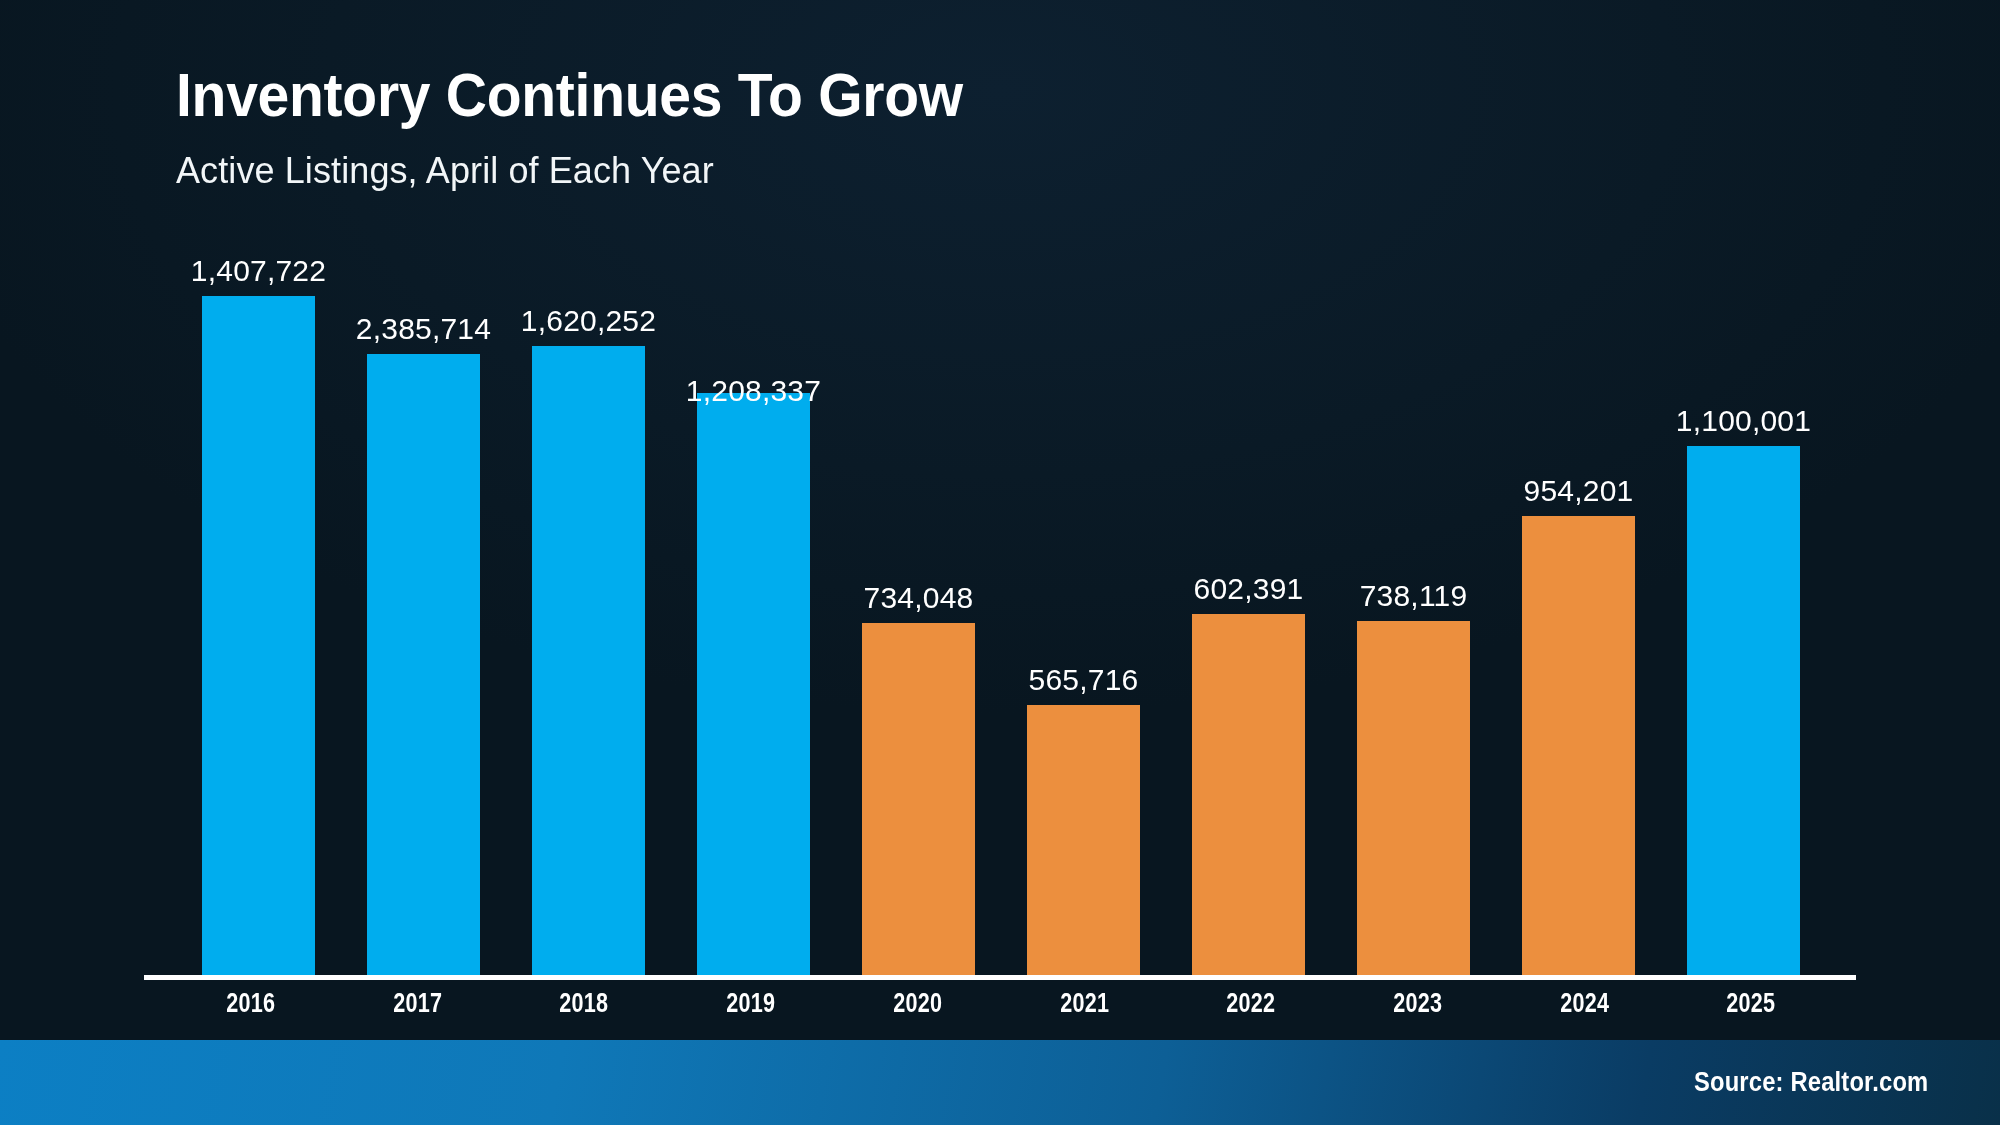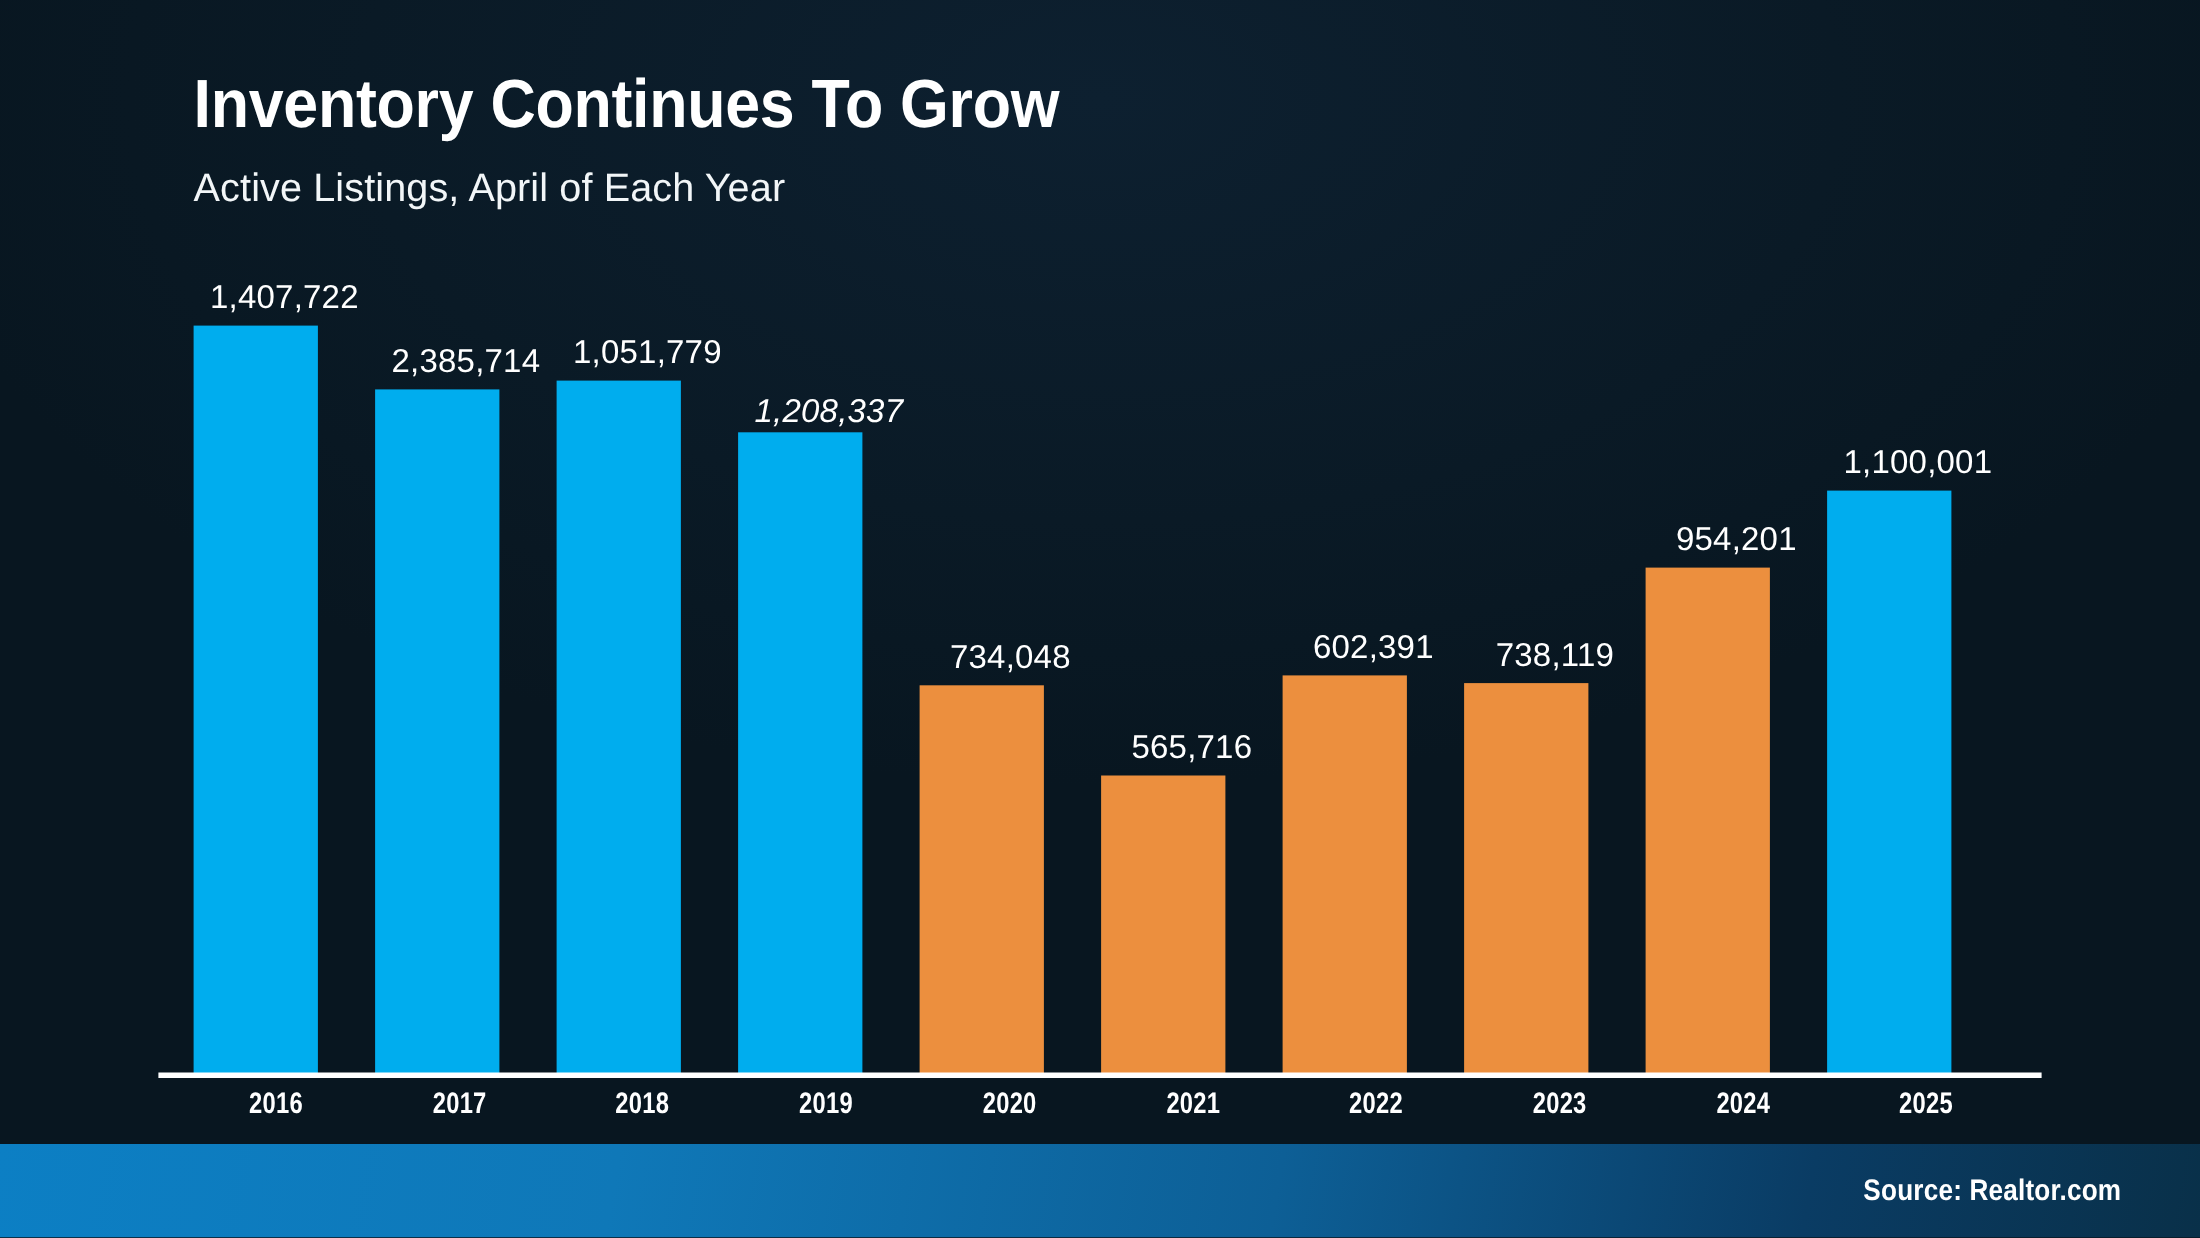--- a/index.html
+++ b/index.html
@@ -71,21 +71,21 @@
     align-items: flex-end;
   }
 
   .slot {
     position: relative;
     flex: 1 1 0;
     height: 100%;
     display: flex;
     flex-direction: column;
     justify-content: flex-end;
-    align-items: flex-start;
+    align-items: center;
   }
 
   .bar-value {
     position: absolute;
     left: 50%;
     transform: translateX(-50%);
     font-size: 30px;
     color: #ffffff;
     white-space: nowrap;
     letter-spacing: 0.2px;
@@ -164,25 +164,25 @@
     <div id="bars">
         <div class="slot">
           <div class="bar-value" style="bottom: 692px;">1,407,722</div>
           <div class="bar" style="height: 684px; background: rgb(0, 173, 238);"></div>
         </div>
         <div class="slot">
           <div class="bar-value" style="bottom: 634px;">2,385,714</div>
           <div class="bar" style="height: 626px; background: rgb(0, 173, 238);"></div>
         </div>
         <div class="slot">
-          <div class="bar-value" style="bottom: 642px;">1,051,779</div>
+          <div class="bar-value" style="bottom: 642px;">1,620,252</div>
           <div class="bar" style="height: 634px; background: rgb(0, 173, 238);"></div>
         </div>
         <div class="slot">
-          <div class="bar-value" style="bottom: 588px; font-style: italic;">1,208,337</div>
+          <div class="bar-value" style="bottom: 572px;">1,208,337</div>
           <div class="bar" style="height: 587px; background: rgb(0, 173, 238);"></div>
         </div>
         <div class="slot">
           <div class="bar-value" style="bottom: 365px;">734,048</div>
           <div class="bar" style="height: 357px; background: rgb(236, 143, 62);"></div>
         </div>
         <div class="slot">
           <div class="bar-value" style="bottom: 283px;">565,716</div>
           <div class="bar" style="height: 275px; background: rgb(236, 143, 62);"></div>
         </div>

